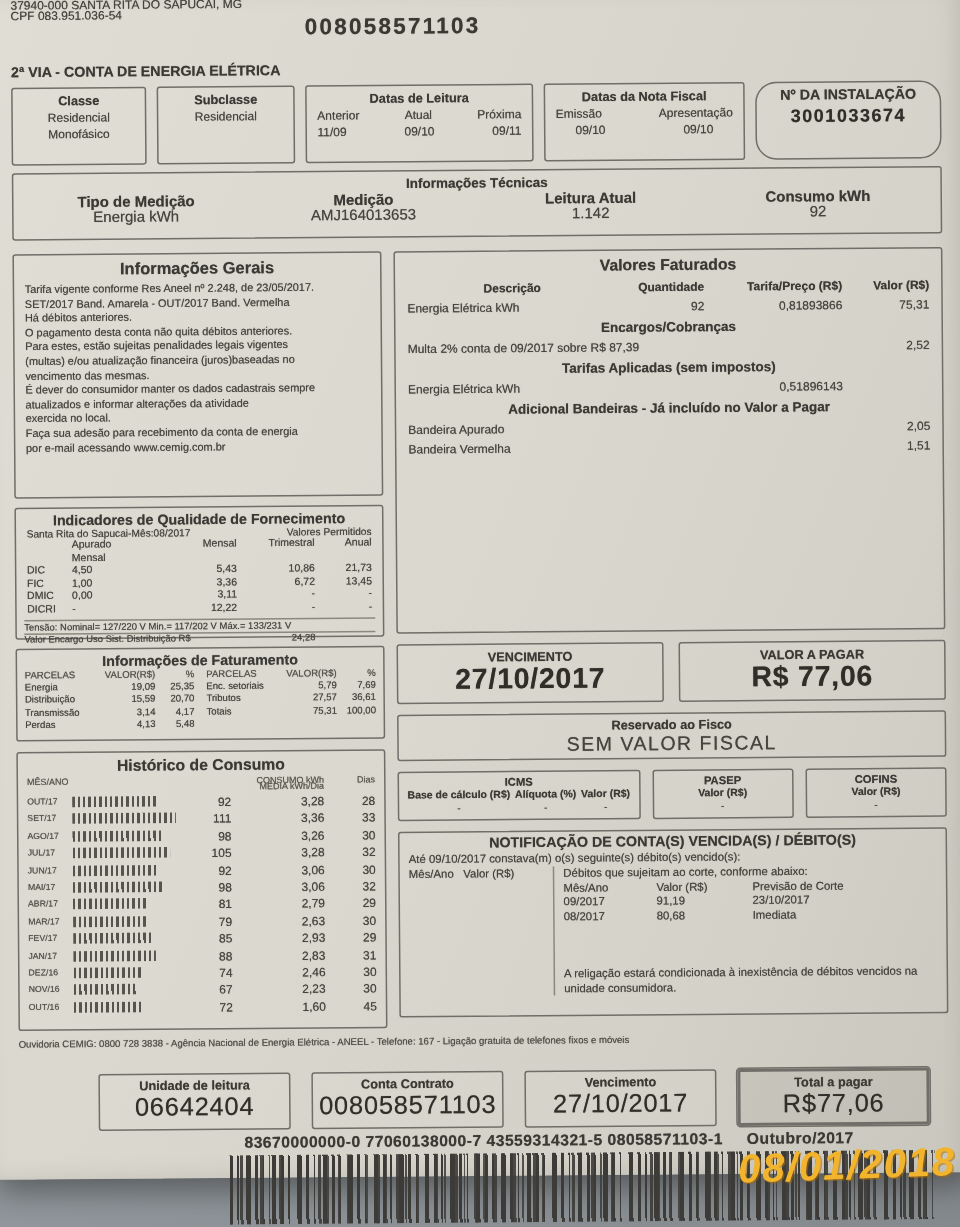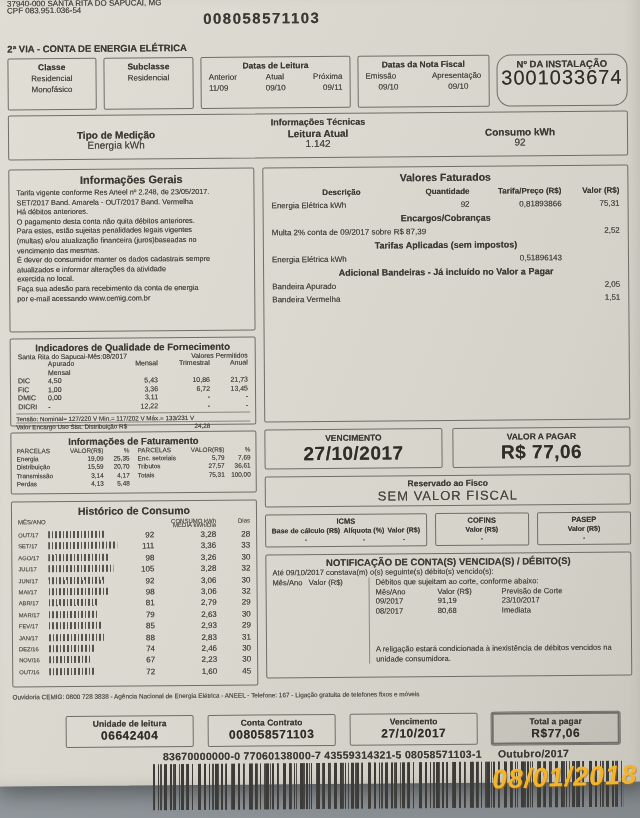--- a/index.html
+++ b/index.html
@@ -30,21 +30,21 @@
   .via { font-size:9.5px; font-weight:bold; color:#3a3934; margin:2px 0 4px 0; }
 
   
   .toprow { display:flex; gap:7px; height:52px; }
   .tb { padding:3px 4px; font-size:8px; line-height:11px; text-align:center; }
   .tb .lab { font-weight:bold; color:#3a3934; font-size:8.5px; }
   .tb-classe { width:90px; } .tb-sub { width:92px; }
   .tb-leitura { width:152px; } .tb-nota { width:134px; } .tb-inst { flex:1;border-radius:14px; }
   .cols3 { display:flex; justify-content:space-between; padding:0 3px; }
   .tb-inst .lab { font-size:9.5px; }
-  .tb-inst .inst-num { font-size:20px; font-weight:normal; letter-spacing:1px; color:#2f2e29; margin-top:3px; }
+  .tb-inst .inst-num { font-size:12px; font-weight:bold; letter-spacing:1px; color:#2f2e29; margin-top:3px; }
 
   
   .tech { margin-top:5px; padding:3px 6px 8px 6px; }
   .tech-title { font-size:9px; font-weight:bold; text-align:center; color:#3a3934; }
   .tech-cols { display:flex; margin-top:2px; }
   .tech-col { flex:1; text-align:center; font-size:10px; line-height:10px; }
   .tech-col .lab { font-weight:bold; color:#3a3934; }
 
   
   .main { display:flex; gap:8px; margin-top:9px; }
@@ -107,21 +107,21 @@
   .notif-right { flex:1; border-left:1px solid #8a897f; padding-left:6px; display:flex; flex-direction:column; }
   .deb-head, .deb-row { display:grid; grid-template-columns: 62px 64px 1fr; }
   .notif-foot { margin-top:auto; }
 
   .ouvidoria { font-size:6.4px; margin-top:6px; color:#504f48; }
 
   
   .botrow { display:flex; gap:14px; justify-content:center; margin:16px 0 0 40px; }
   .bb { width:128px; padding:2px 4px; text-align:center; }
   .bb .lab { font-size:8.5px; font-weight:bold; color:#3a3934; }
-  .bb .val { font-size:12px; font-weight:bold; color:#2f2e29; letter-spacing:.5px; }
+  .bb .val { font-size:17px; font-weight:normal; color:#2f2e29; letter-spacing:.5px; }
   .bb-total { border-width:2px; box-shadow: 0 0 0 1px #6f6e68; background:rgba(120,118,110,.10); }
 
   .bcline { display:flex; margin:3px 0 0 150px; font-size:10.5px; font-weight:bold; color:#3a3934; letter-spacing:.3px; }
   .bcmonth { margin-left:16px; }
   .barcode {
     margin:2px 0 0 140px; width:470px; height:46px;
     background:
       repeating-linear-gradient(90deg,#3c3b38 0 2px, rgba(0,0,0,0) 2px 5px, #3c3b38 5px 6px, rgba(0,0,0,0) 6px 11px, #3c3b38 11px 14px, rgba(0,0,0,0) 14px 17px),
       repeating-linear-gradient(90deg, rgba(60,59,56,.85) 0 1px, rgba(0,0,0,0) 1px 7px, rgba(60,59,56,.9) 7px 9px, rgba(0,0,0,0) 9px 13px);
   }
@@ -187,20 +187,24 @@
 
   <div class="bx tech">
     <div class="tech-title">Informações Técnicas</div>
     <div class="tech-cols">
 
         <div class="tech-col">
           <div class="lab">Tipo de Medição</div>
           <div>Energia kWh</div>
         </div>
 
+        <div class="tech-col">
+          <div class="lab">Medição</div>
+          <div>AMJ164013653</div>
+        </div>
 
 
         <div class="tech-col">
           <div class="lab">Leitura Atual</div>
           <div>1.142</div>
         </div>
 
 
         <div class="tech-col">
           <div class="lab">Consumo kWh</div>
@@ -566,27 +570,27 @@
                 <div class="bold" style="font-weight:bold;">Alíquota (%)</div>
                 <div>-</div>
               </div>
 
               <div>
                 <div class="bold" style="font-weight:bold;">Valor (R$)</div>
                 <div>-</div>
               </div>
             </div>
         </div>
+        <div class="bx impbox pasep">
+          <div class="t">PASEP</div>
+          <div class="bold">Valor (R$)</div>
+          <div>-</div>
+        </div>
         <div class="bx impbox cofins">
           <div class="t">COFINS</div>
-          <div class="bold">Valor (R$)</div>
-          <div>-</div>
-        </div>
-        <div class="bx impbox pasep">
-          <div class="t">PASEP</div>
           <div class="bold">Valor (R$)</div>
           <div>-</div>
         </div>
       </div>
 
       <div class="bx notif">
         <div class="notif-title">NOTIFICAÇÃO DE CONTA(S) VENCIDA(S) / DÉBITO(S)</div>
         <div>Até 09/10/2017 constava(m) o(s) seguinte(s) débito(s) vencido(s):</div>
         <div class="notif-body">
           <div class="notif-left">

